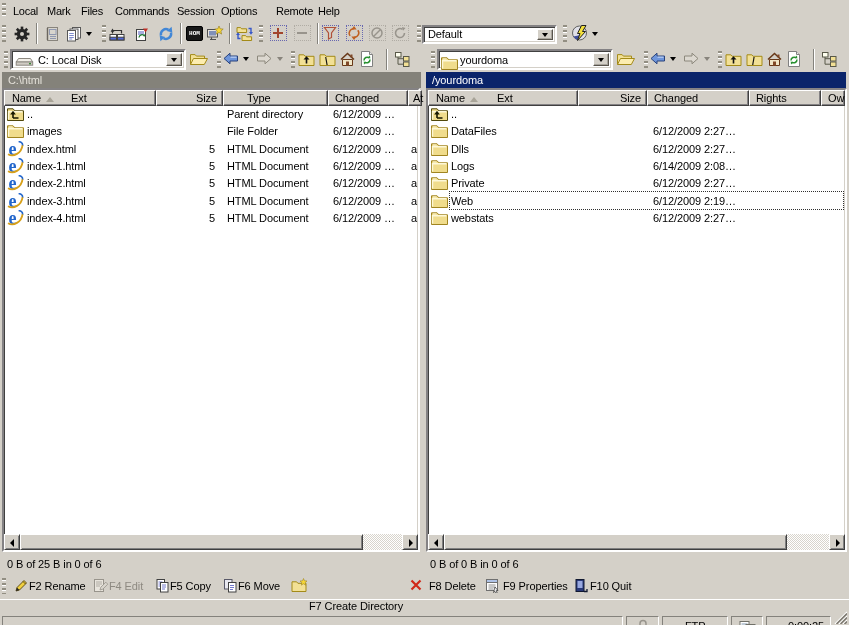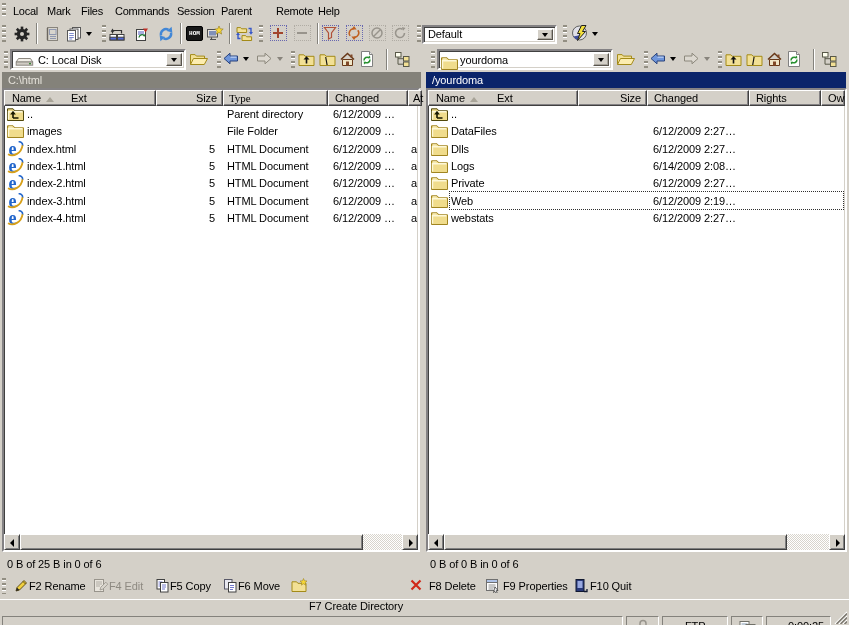--- a/index.html
+++ b/index.html
@@ -32,21 +32,21 @@
 </head>
 <body>
 
 <div class="abs" style="left:0;top:0;width:849px;height:20px;letter-spacing:-0.25px;">
 <div class="gripdots" style="left:2px;top:3px;height:14px;"></div>
 <span class="abs nowrap" style="left:13px;top:5px;">Local</span>
 <span class="abs nowrap" style="left:47px;top:5px;">Mark</span>
 <span class="abs nowrap" style="left:81px;top:5px;">Files</span>
 <span class="abs nowrap" style="left:115px;top:5px;">Commands</span>
 <span class="abs nowrap" style="left:177px;top:5px;">Session</span>
-<span class="abs nowrap" style="left:221px;top:5px;">Parent</span>
+<span class="abs nowrap" style="left:221px;top:5px;">Options</span>
 <span class="abs nowrap" style="left:276px;top:5px;">Remote</span>
 <span class="abs nowrap" style="left:318px;top:5px;">Help</span>
 </div>
 <div class="abs" style="left:0;top:20px;width:849px;height:27px;">
 <div class="gripdots" style="left:2px;top:5px;height:17px;"></div>
 <div class="icon" style="left:14px;top:6px;">
       <svg width="16" height="16" viewBox="0 0 16 16" style="">
         <g fill="#262626">
           <circle cx="8" cy="8" r="5.2"></circle>
           <rect x="6.7" y="0.6" width="2.6" height="3" transform="rotate(0 8 8)"></rect>
@@ -353,21 +353,21 @@
       <span style="left:7px;">Name</span>
       <div class="abs" style="left:41px;top:6px;">
         <div class="tri" style="border-left:4px solid transparent;border-right:4px solid transparent;border-bottom:5px solid #a8a498;"></div>
       </div>
       <span style="left:66px;">Ext</span>
     </div>
 <div class="hseg" style="left:152px;width:67px;">
       <span style="right:5px;">Size</span>
     </div>
 <div class="hseg" style="left:219px;width:105px;">
-      <span style="left:5px;font-family:Liberation Serif, serif;">Type</span>
+      <span style="left:23px;">Type</span>
     </div>
 <div class="hseg" style="left:324px;width:80px;">
       <span style="left:6px;">Changed</span>
     </div>
 <div class="hseg" style="left:404px;width:14px;">
       <span style="left:4px;">At</span>
     </div>
 <div class="row" style="top:16px;">
 <div class="icon16" style="left:3px;top:0;">
         <svg width="17" height="16" viewBox="0 0 17 16" style="">

